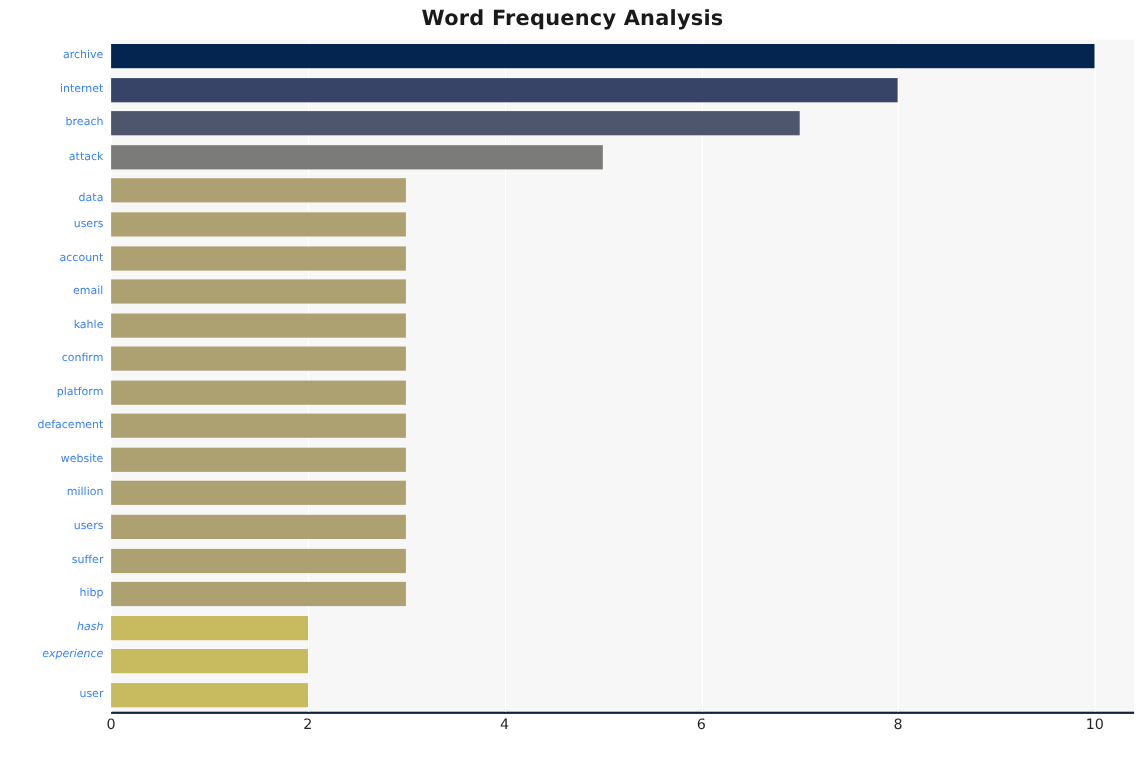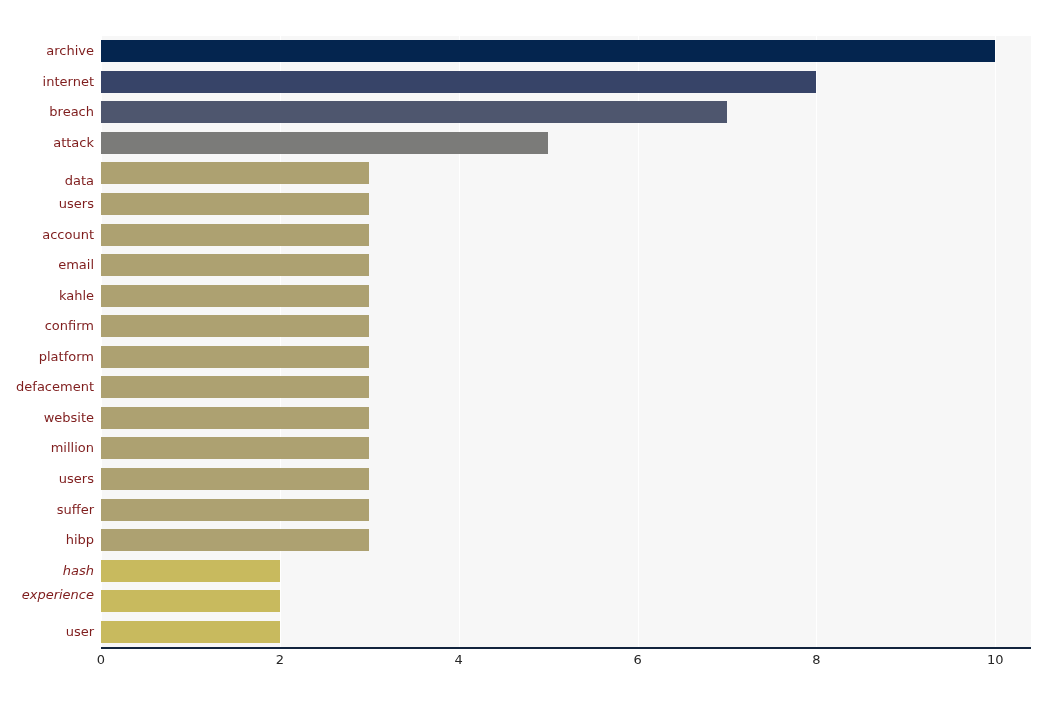--- a/index.html
+++ b/index.html
@@ -80,22 +80,22 @@
     left: 0px;
     top: 36px;
     width: 94px;
     height: 611px;
   }
   .y-tick-label {
     position: absolute;
     right: 0;
     width: 94px;
     text-align: right;
-    font-size: 13px;
-    color: #7f1d1d;
+    font-size: 10px;
+    color: #3b82f6;
     line-height: 14px;
   }
 
   
   #x-tick-labels {
     position: absolute;
     left: 101px;
     top: 652px;
     width: 930px;
     height: 20px;
@@ -116,20 +116,21 @@
     text-align: center;
     font-size: 14px;
     color: #1a1a1a;
   }
 </style>
 </head>
 <body>
 
 <div id="figure">
 
+  <div id="chart-title">Word Frequency Analysis</div>
 
   <div id="plot-area">
     <div id="gridlines">
         <div class="gridline" style="left: 0px;"></div>
         <div class="gridline" style="left: 178.846px;"></div>
         <div class="gridline" style="left: 357.692px;"></div>
         <div class="gridline" style="left: 536.538px;"></div>
         <div class="gridline" style="left: 715.385px;"></div>
         <div class="gridline" style="left: 894.231px;"></div>
       </div>

